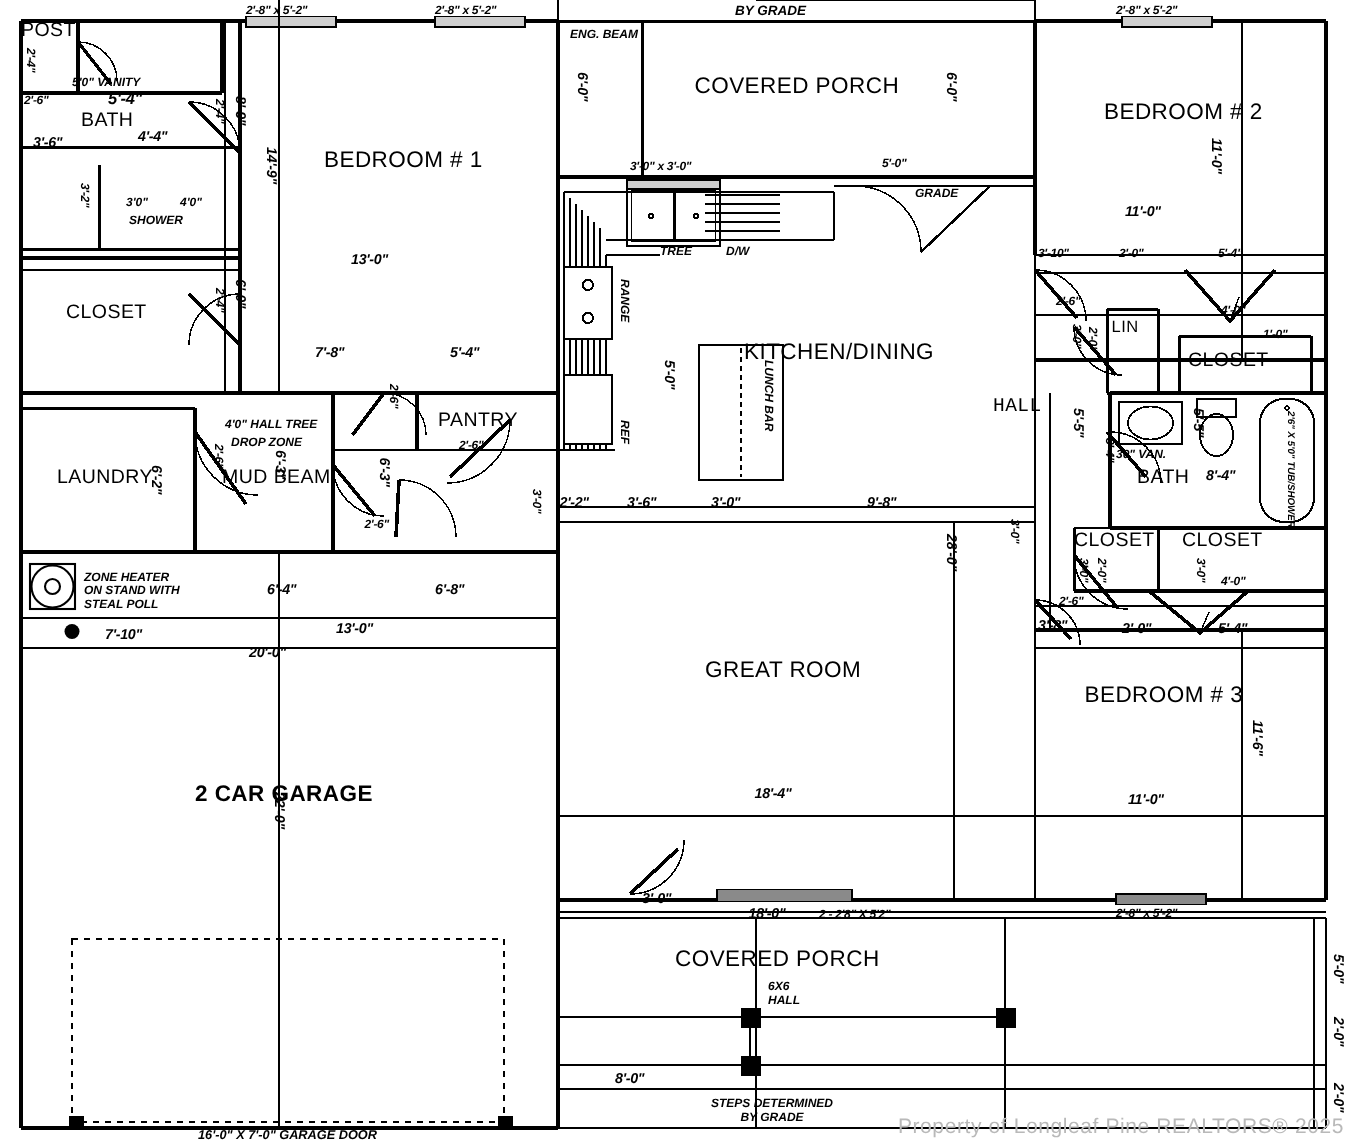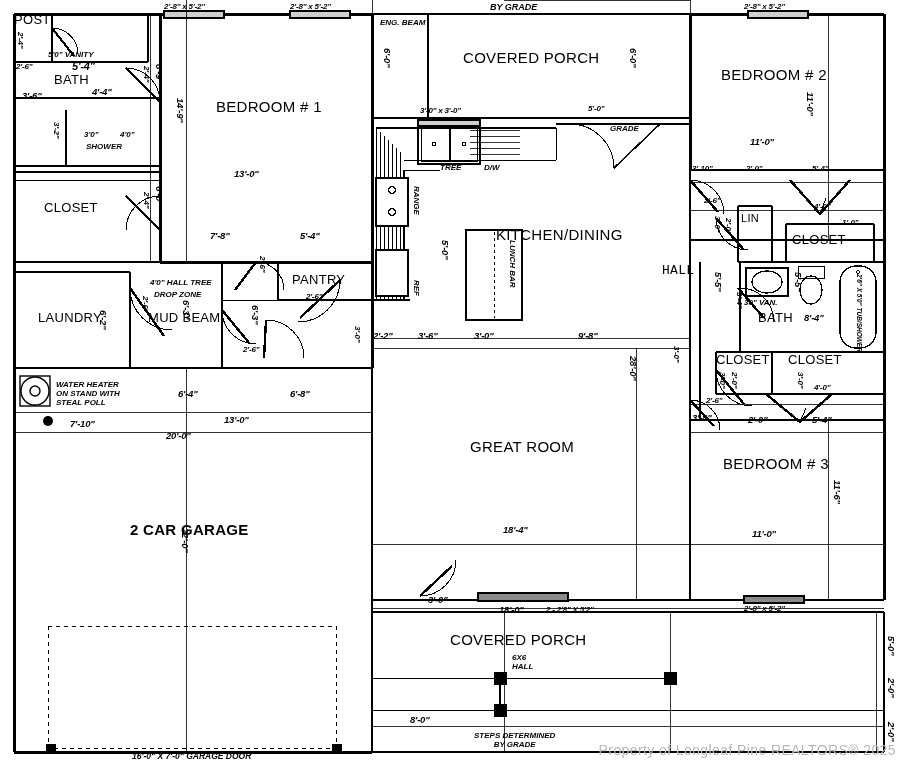--- a/index.html
+++ b/index.html
@@ -282,21 +282,21 @@
   <div class="rname mid" style="left:44px;top:200px;">CLOSET</div>
   <div class="rname big" style="left:216px;top:98px;">BEDROOM # 1</div>
   <div class="rname mid" style="left:38px;top:310px;text-align:right;">LAUNDRY</div>
   <div class="rname mid" style="left:148px;top:310px;">MUD BEAM</div>
   <div class="rname mid" style="left:292px;top:272px;">PANTRY</div>
   <div class="rname big" style="left:130px;top:521px;font-weight:bold;">2 CAR GARAGE</div>
   <div class="rname big" style="left:463px;top:49px;">COVERED PORCH</div>
   <div class="rname big" style="left:496px;top:190px;margin-top:36px;">KITCHEN/DINING</div>
   <div class="rname big" style="left:470px;top:438px;">GREAT ROOM</div>
   <div class="rname big" style="left:450px;top:631px;">COVERED PORCH</div>
-  <div class="rname big" style="left:721px;top:66px;">BEDROOM # 2</div>
+  <div class="rname big" style="left:736px;top:66px;">BEDROOM # 2</div>
   <div class="rname mid" style="left:662px;top:263px;font-family:Liberation Mono, monospace;">HALL</div>
   <div class="rname sm" style="left:741px;top:212px;">LIN</div>
   <div class="rname mid" style="left:792px;top:232px;">CLOSET</div>
   <div class="rname mid" style="left:758px;top:310px;">BATH</div>
   <div class="rname mid" style="left:716px;top:352px;">CLOSET</div>
   <div class="rname mid" style="left:788px;top:352px;">CLOSET</div>
   <div class="rname big" style="left:723px;top:455px;">BEDROOM # 3</div>
 
   <div class="note" style="left:48px;top:50px;">5'0" VANITY</div>
   <div class="dim" style="left:72px;top:60px;font-size:11px;">5'-4"</div>
@@ -309,21 +309,21 @@
   <div class="note v" style="left:412px;top:186px;">RANGE</div>
   <div class="note v" style="left:412px;top:280px;">REF</div>
   <div class="note v" style="left:508px;top:240px;">LUNCH BAR</div>
 
   <div class="note" style="left:744px;top:298px;">30" VAN.</div>
   <div class="note v xtiny" style="left:856px;top:274px;font-size:6.5px;">2'6" X 5'0" TUB/SHOWER</div>
 
   <div class="note" style="left:150px;top:278px;">4'0" HALL TREE</div>
   <div class="note" style="left:154px;top:290px;">DROP ZONE</div>
 
-  <div class="note" style="left:56px;top:380px;white-space:pre;text-align:left;">WATER HEATER
+  <div class="note" style="left:56px;top:380px;white-space:pre;text-align:left;">ZONE HEATER
 ON STAND WITH
 STEAL POLL</div>
   <svg class="ov">
     <g stroke="#000" fill="none">
       <rect x="20" y="376" width="30" height="30" stroke-width="1.4"></rect>
       <circle cx="35" cy="391" r="14" stroke-width="1.4"></circle>
       <circle cx="35" cy="391" r="5" stroke-width="1.4"></circle>
       <circle cx="48" cy="421" r="5" fill="#000" stroke="none"></circle>
     </g>
   </svg>

